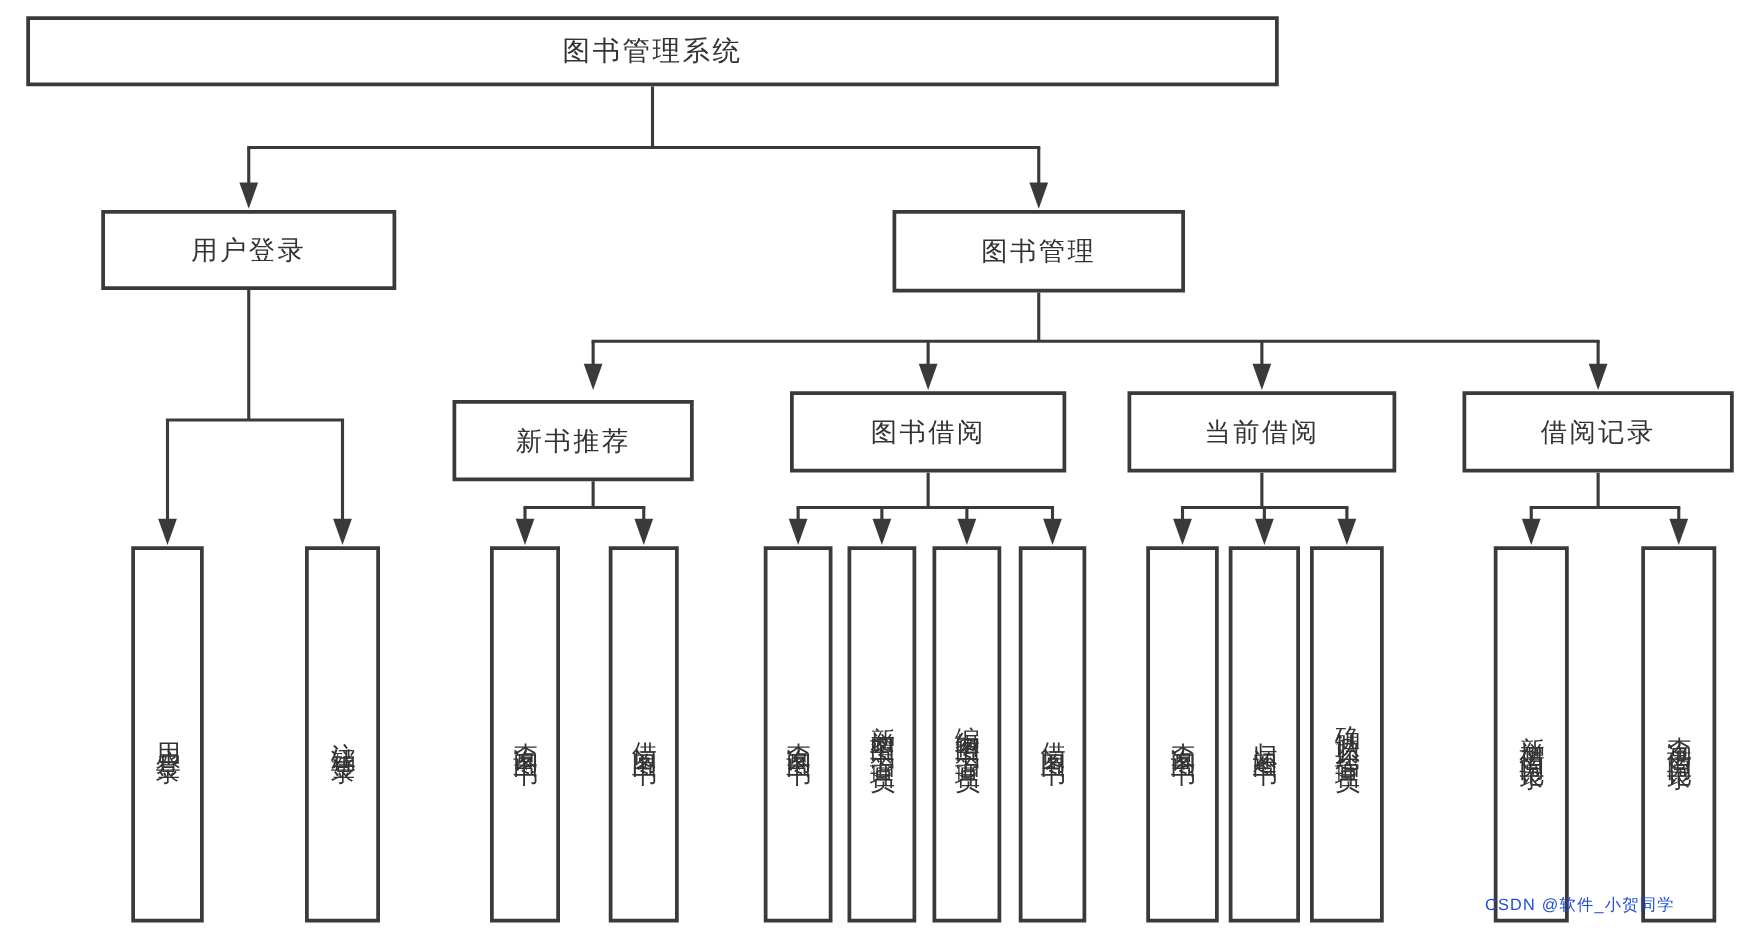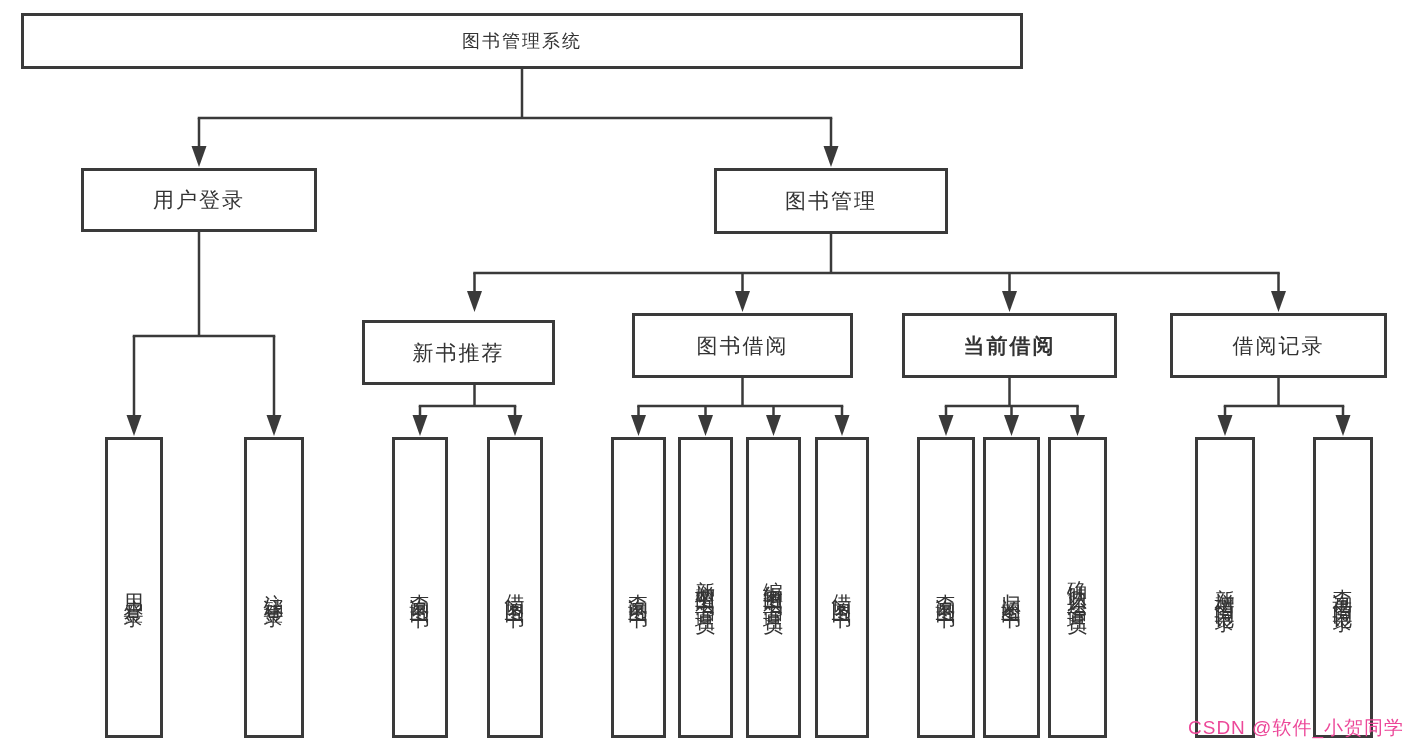--- a/index.html
+++ b/index.html
@@ -7,28 +7,28 @@
     position:relative; width:1405px; height:747px; background:#ffffff;
     font-family:"Liberation Sans","DejaVu Sans",sans-serif; overflow:hidden;
   }
   #connectors { position:absolute; left:0; top:0; width:1405px; height:747px; }
   .node {
     position:absolute; background:#ffffff; border:3px solid #3a3a3a;
     box-sizing:border-box; display:flex; align-items:center; justify-content:center;
     color:#333333;
   }
   .node.h .lbl { font-size:21px; letter-spacing:2px; white-space:nowrap; }
-  .node.root .lbl { font-size:18px; }
+  .node.root .lbl { font-size:22px; }
   .node.v .lbl {
     writing-mode:vertical-rl; text-orientation:mixed;
     font-size:20px; letter-spacing:5px; line-height:1;
   }
   #watermark {
     position:absolute; left:1188px; top:715px;
-    font-size:19px; letter-spacing:1px; color:#ec4899; white-space:nowrap;
+    font-size:13px; letter-spacing:1px; color:#1d4ed8; white-space:nowrap;
     z-index:5;
   }
 </style>
 </head>
 <body>
 
 <div id="canvas">
   <svg id="connectors" xmlns="http://www.w3.org/2000/svg" viewBox="0 0 1405 747">
       <line x1="522" y1="69" x2="522" y2="118" stroke="#3a3a3a" stroke-width="2.5"></line>
       <line x1="197.75" y1="118" x2="832.25" y2="118" stroke="#3a3a3a" stroke-width="2.5"></line>
@@ -116,21 +116,21 @@
       </div>
       <div class="node v" style="left: 678px; top: 437px; width: 55px; height: 301px;">
         <span class="lbl">新增图书（管理员）</span>
       </div>
       <div class="node v" style="left: 746px; top: 437px; width: 55px; height: 301px;">
         <span class="lbl">编辑图书（管理员）</span>
       </div>
       <div class="node v" style="left: 815px; top: 437px; width: 54px; height: 301px;">
         <span class="lbl">借阅图书</span>
       </div>
-      <div class="node h" style="left: 902px; top: 313px; width: 215px; height: 65px; font-weight: bold;">
+      <div class="node h" style="left: 902px; top: 313px; width: 215px; height: 65px;">
         <span class="lbl">当前借阅</span>
       </div>
       <div class="node v" style="left: 917px; top: 437px; width: 58px; height: 301px;">
         <span class="lbl">查询图书</span>
       </div>
       <div class="node v" style="left: 983px; top: 437px; width: 57px; height: 301px;">
         <span class="lbl">归还图书</span>
       </div>
       <div class="node v" style="left: 1048px; top: 437px; width: 59px; height: 301px;">
         <span class="lbl">确认归还（管理员）</span>

